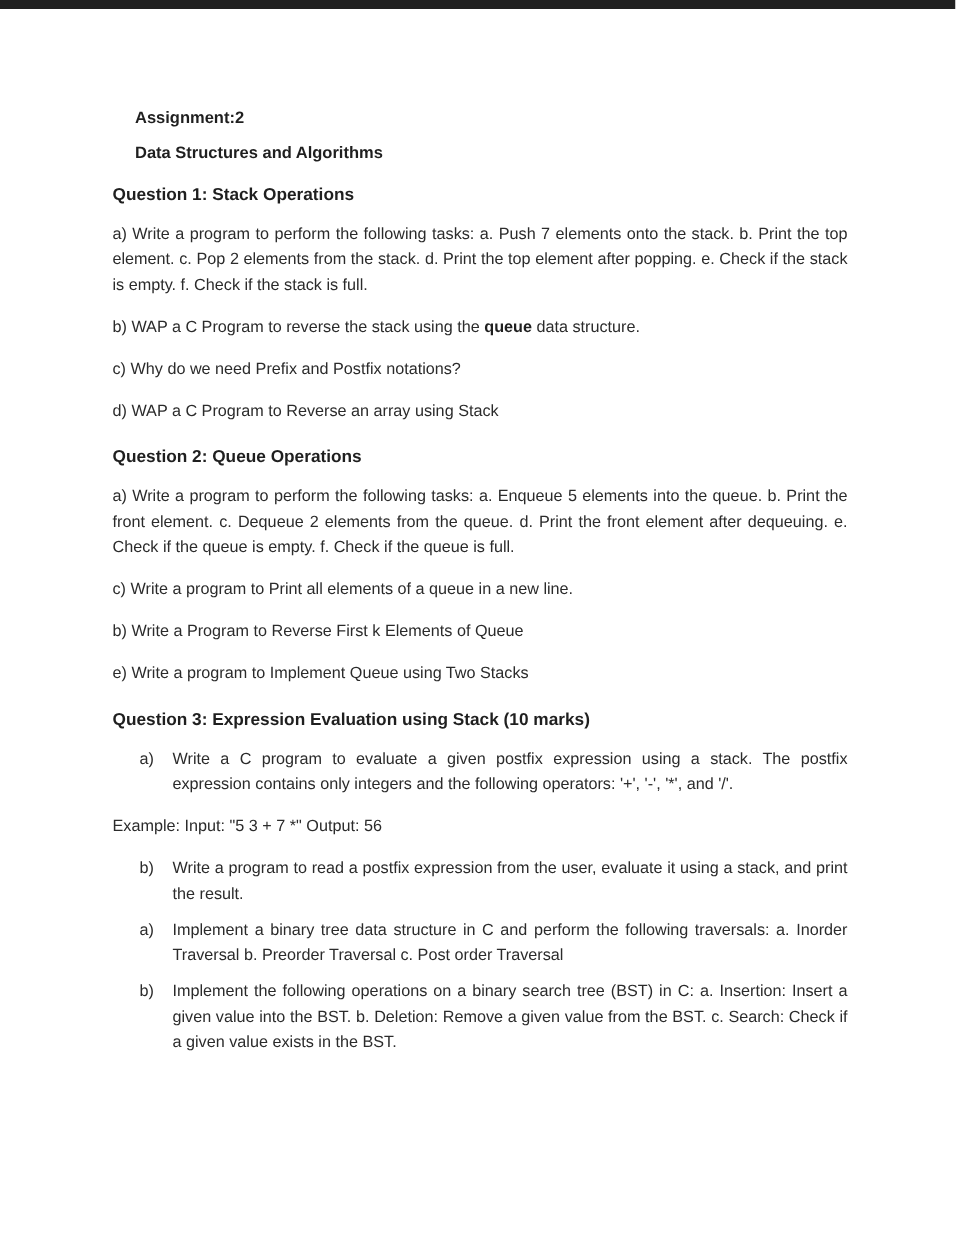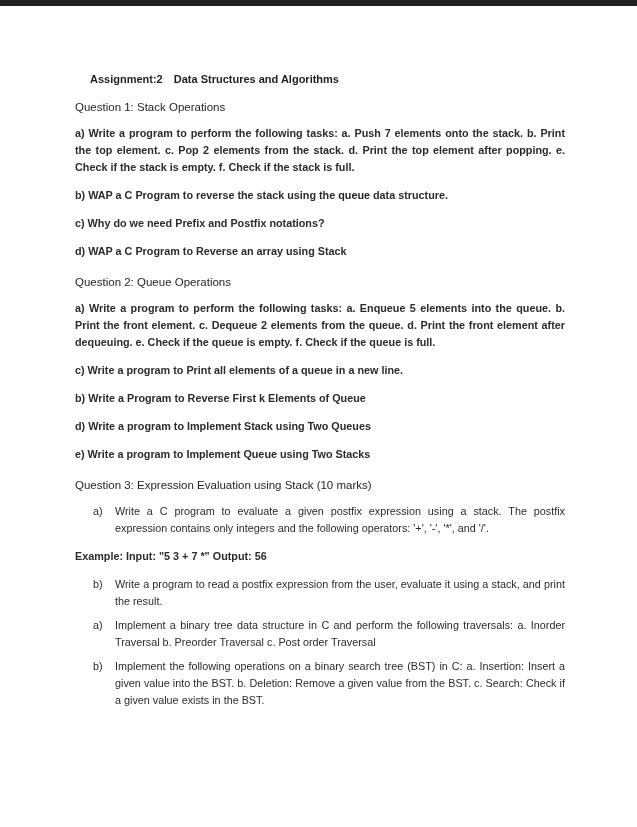--- a/index.html
+++ b/index.html
@@ -26,33 +26,33 @@
     padding: 73px 72px 0 75px;
   }
   .doc-title {
     margin: 0 0 0 15px;
     font-size: 11px;
     font-weight: bold;
     color: #1f1f1f;
     display: flex;
     gap: 11px;
     align-items: baseline;
+    flex-direction: column;
   }
   .section-heading {
     font-size: 11.5px;
-    font-weight: normal;
+    font-weight: bold;
     color: #1f1f1f;
     margin: 16px 0 12px 0;
   }
   .para {
     font-size: 10.8px;
     line-height: 17px;
     margin: 11px 0;
     text-align: justify;
-    font-weight: bold;
   }
   .para b { color: #1f1f1f; }
   .list-item {
     display: flex;
     margin: 5px 0 7px 0;
     padding-left: 18px;
   }
   .list-marker {
     flex: 0 0 22px;
     font-size: 10.8px;
@@ -83,21 +83,20 @@
     <p class="para"><span>b) WAP a C Program to reverse the stack using the </span><b>queue</b><span> data structure.</span></p>
     <p class="para">c) Why do we need Prefix and Postfix notations?</p>
     <p class="para">d) WAP a C Program to Reverse an array using Stack</p>
   </div>
 
   <div class="section">
     <div class="section-heading">Question 2: Queue Operations</div>
     <p class="para">a) Write a program to perform the following tasks: a. Enqueue 5 elements into the queue. b. Print the front element. c. Dequeue 2 elements from the queue. d. Print the front element after dequeuing. e. Check if the queue is empty. f. Check if the queue is full.</p>
     <p class="para">c) Write a program to Print all elements of a queue in a new line.</p>
     <p class="para">b) Write a Program to Reverse First k Elements of Queue</p>
-    <p class="para">d) Write a program to Implement Stack using Two Queues</p>
     <p class="para">e) Write a program to Implement Queue using Two Stacks</p>
   </div>
 
   <div class="section">
     <div class="section-heading">Question 3: Expression Evaluation using Stack (10 marks)</div>
     <div class="list-item">
       <span class="list-marker">a)</span>
       <div class="list-text">Write a C program to evaluate a given postfix expression using a stack. The postfix expression contains only integers and the following operators: '+', '-', '*', and '/'.</div>
     </div>
     <p class="para">Example: Input: "5 3 + 7 *" Output: 56</p>

